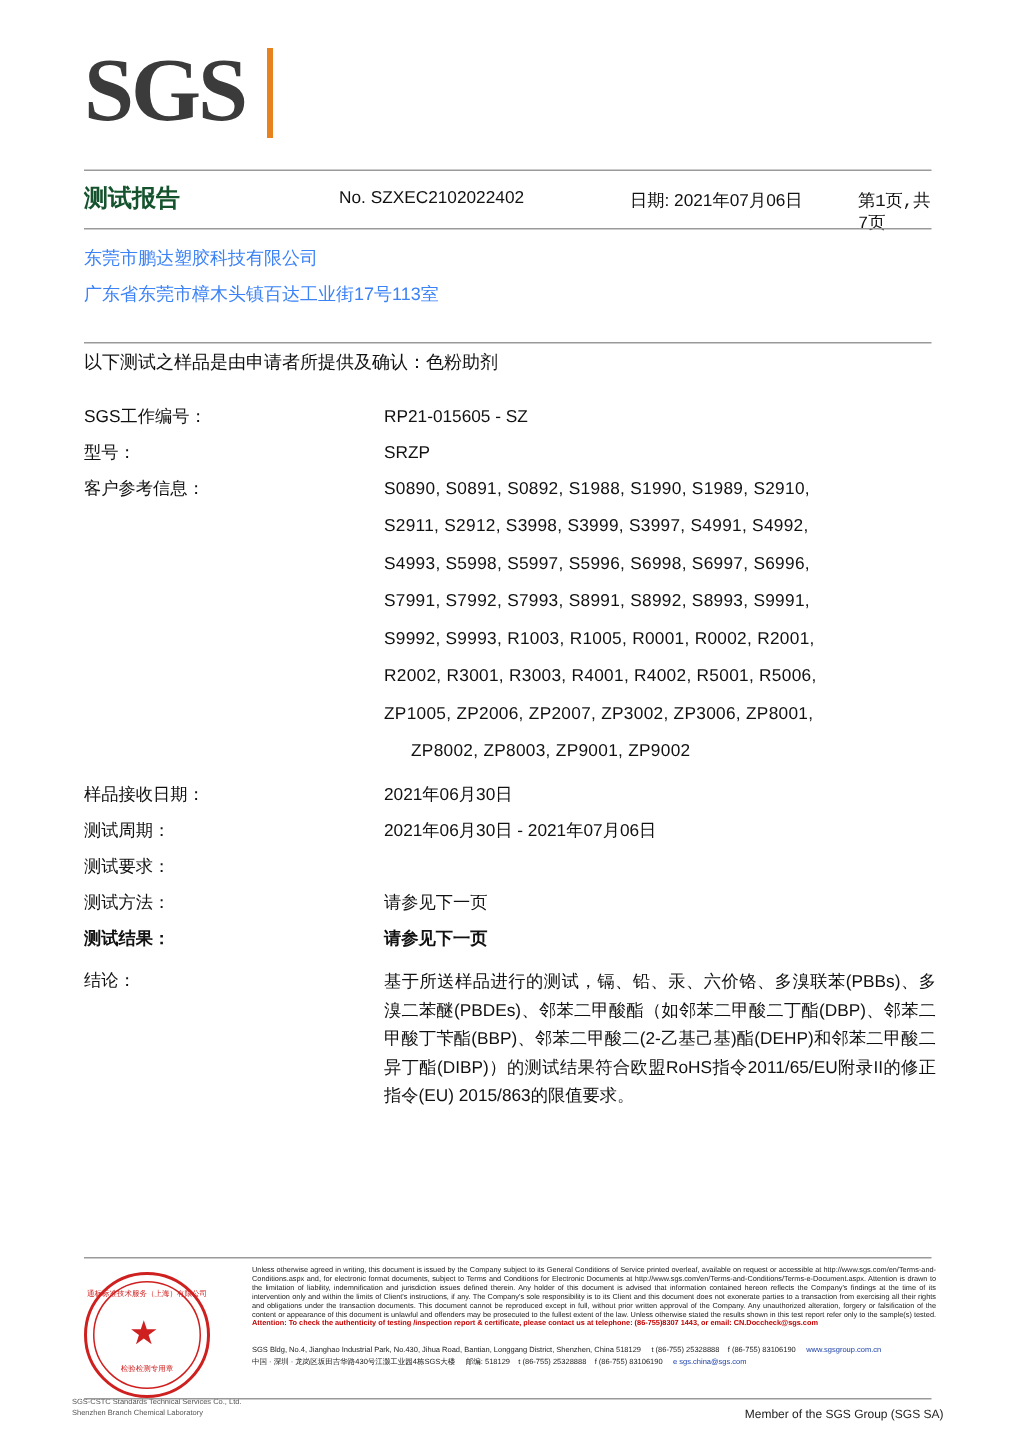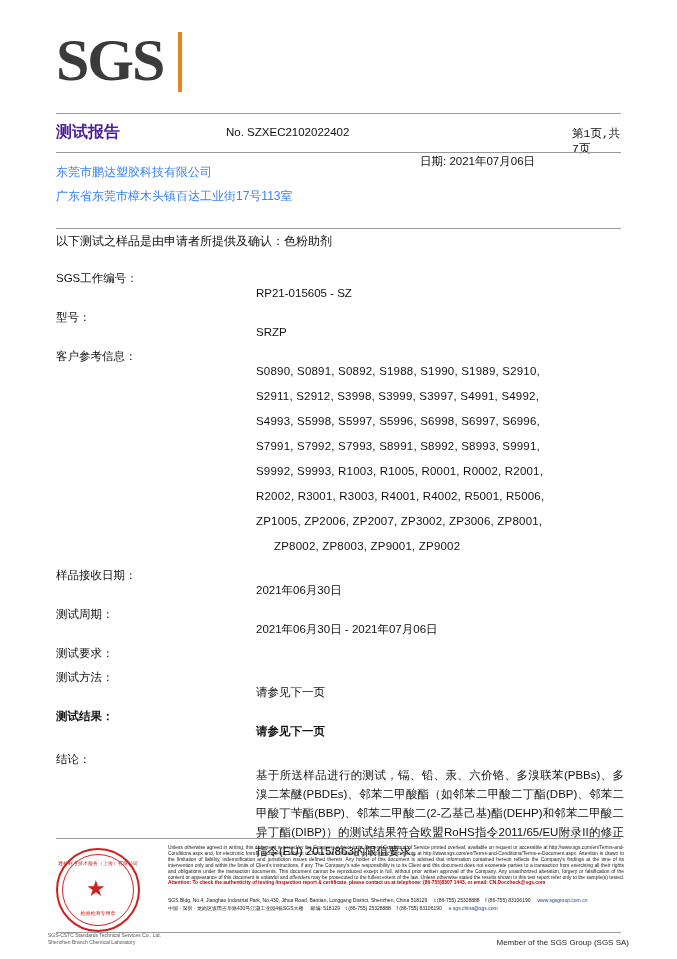--- a/index.html
+++ b/index.html
@@ -61,36 +61,35 @@
     top: 122px;
     right: 56px;
     height: 22px;
   }
   .doc-title {
     position: absolute;
     left: 0;
     top: 0;
     font-size: 16px;
     font-weight: bold;
-    color: #4c1d95;
+    color: #14532d;
   }
   .doc-no {
     position: absolute;
     left: 170px;
     top: 4px;
     font-size: 11.5px;
     color: #111;
   }
   .doc-date {
     position: absolute;
     left: 364px;
     top: 4px;
     font-size: 11.5px;
     color: #111;
-    margin-top: 28px;
   }
   .doc-page {
     position: absolute;
     left: 516px;
     top: 4px;
     font-size: 11.5px;
     color: #111;
     font-family: Liberation Mono, monospace;
   }
 
@@ -129,21 +128,20 @@
     gap: 30px;
   }
   .flabel {
     width: 170px;
     flex: 0 0 170px;
     line-height: 17px;
   }
   .fvalue {
     flex: 1;
     line-height: 17px;
-    margin-top: 15px;
   }
   .fvalue .ref-line {
     white-space: pre;
     letter-spacing: 0.2px;
   }
   .ref-list .ref-line {
     margin-bottom: 8px;
   }
   .ref-list .ref-line:last-child {
     margin-bottom: 0;

